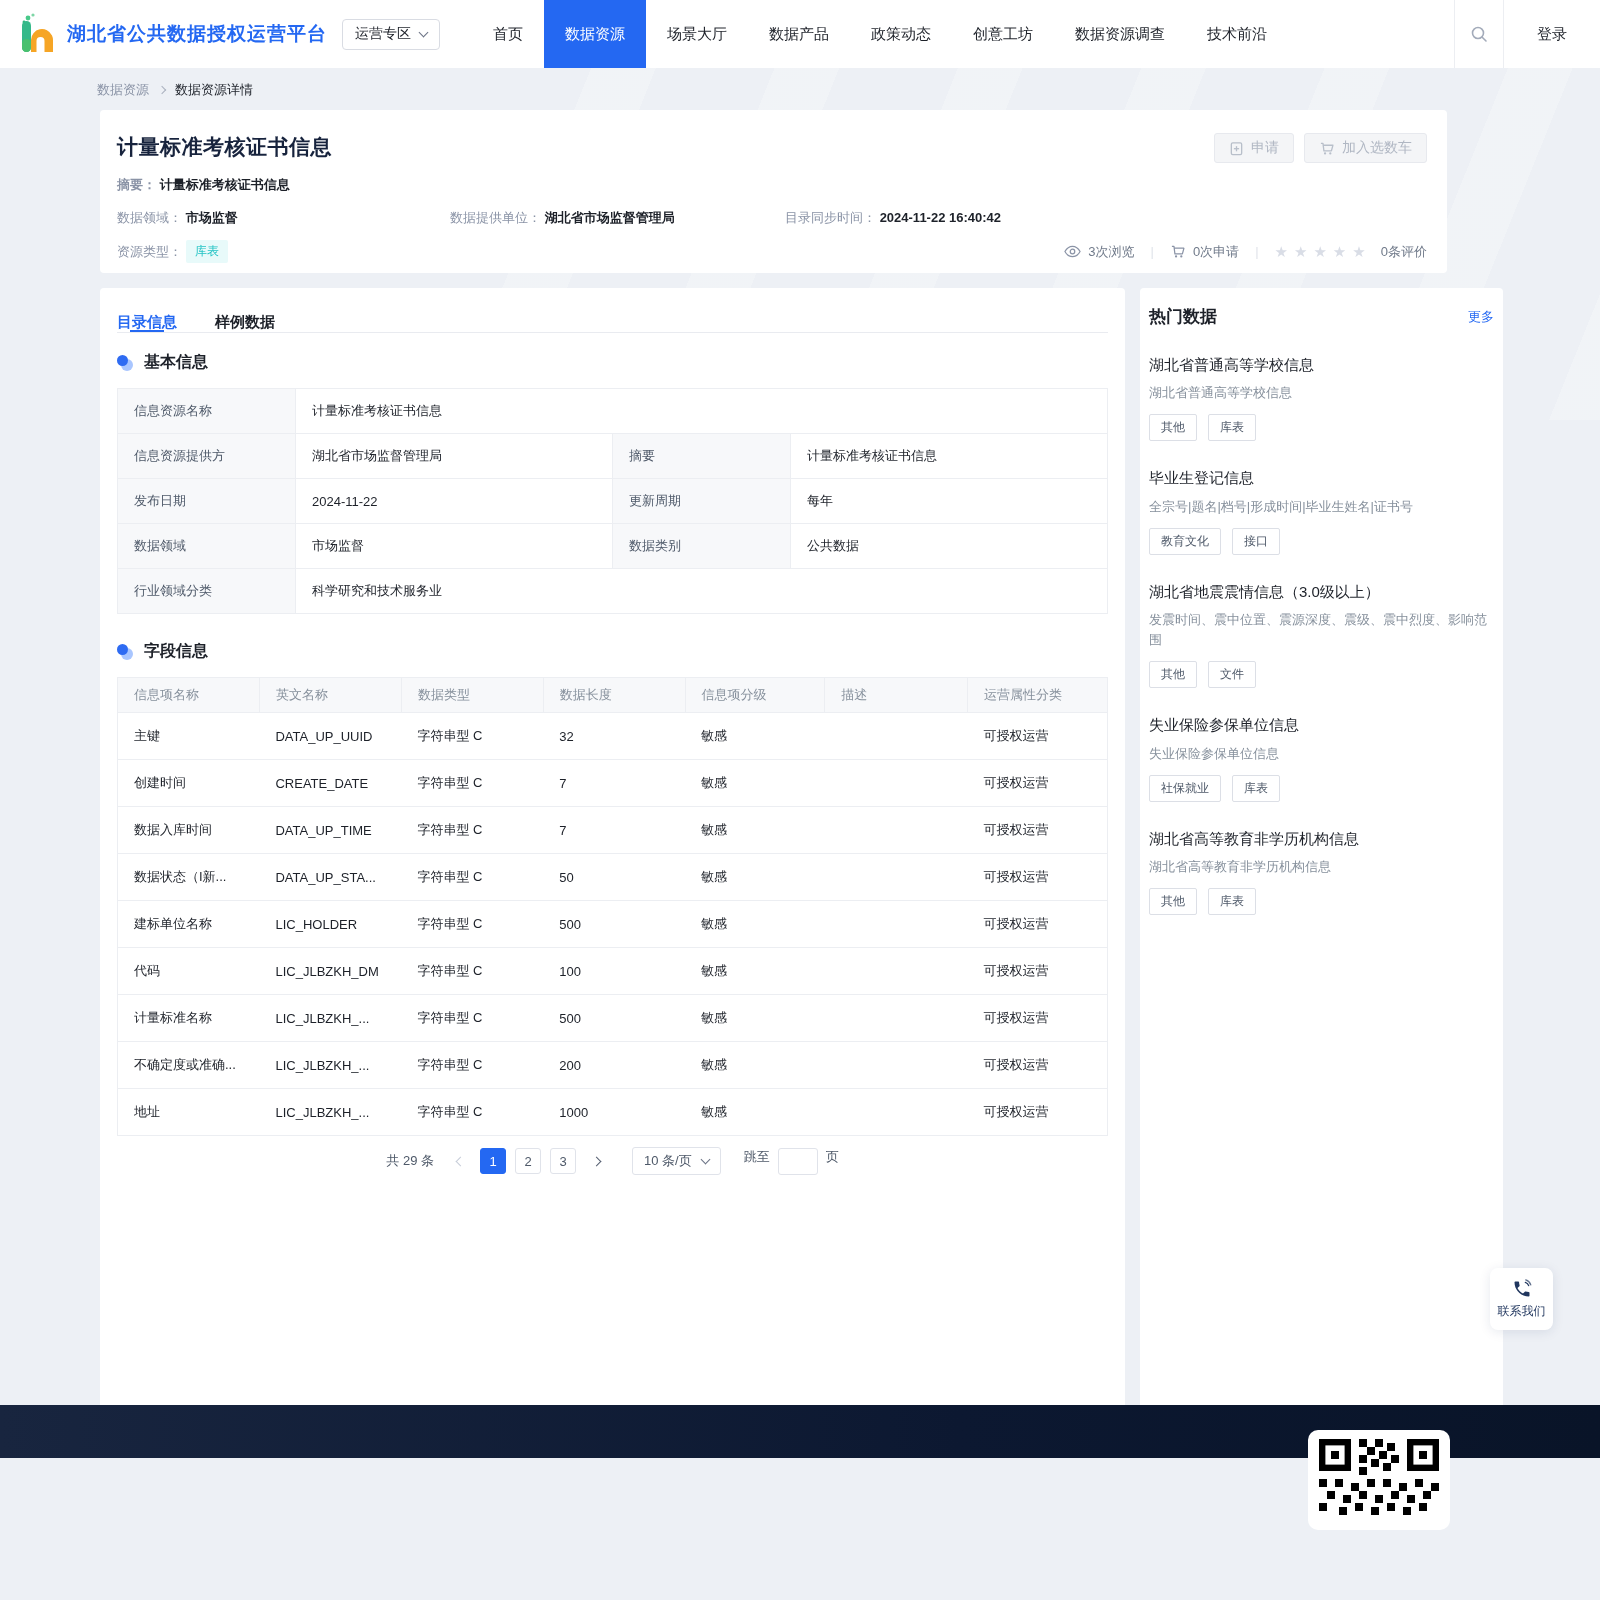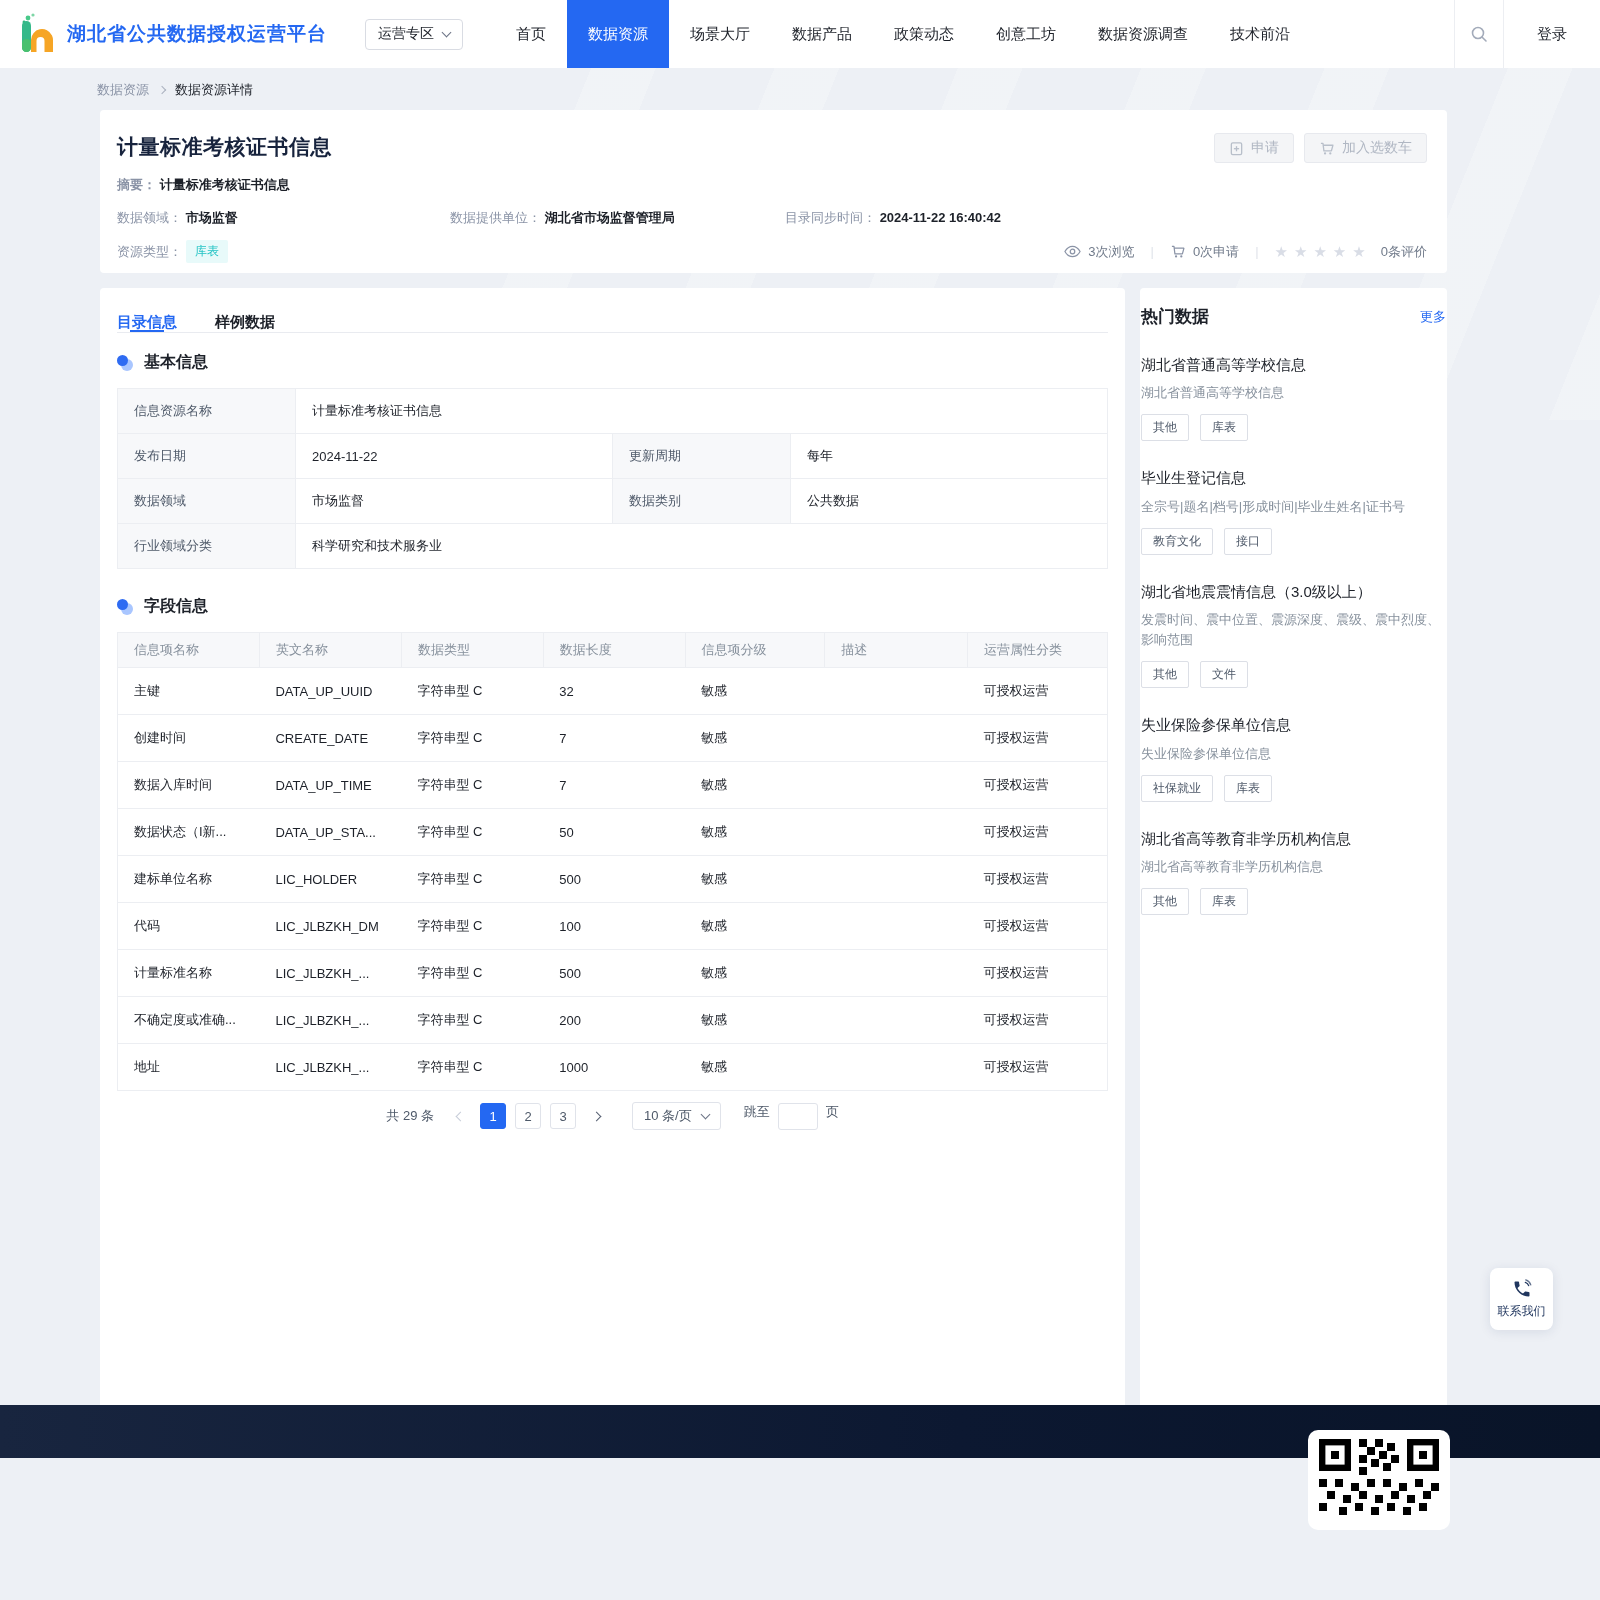--- a/index.html
+++ b/index.html
@@ -8,21 +8,21 @@
   .page { position:relative; width:1600px; height:1600px; overflow:hidden; background:#edf0f5; }
   .bg-deco { position:absolute; top:0; right:0; width:1100px; height:420px;
     background:repeating-linear-gradient(112deg, rgba(255,255,255,0) 0 110px, rgba(255,255,255,.55) 110px 170px);
     opacity:.45; pointer-events:none; z-index:0; }
   .layer { position:relative; z-index:1; }
 
   
   .topbar { height:68px; background:#fff; display:flex; align-items:center; padding-left:14px; position:relative; z-index:3; }
   .brand { display:flex; align-items:center; gap:9px; cursor:pointer; }
   .brand-text { font-size:19px; font-weight:bold; color:#2468f2; letter-spacing:1px; }
-  .zone-btn { margin-left:38px; border:1px solid #d9dce3; border-radius:4px; height:31px; padding:0 12px;
+  .zone-btn { margin-left:15px; border:1px solid #d9dce3; border-radius:4px; height:31px; padding:0 12px;
     display:flex; align-items:center; gap:9px; font-size:14px; color:#1d2129; background:#fff; cursor:pointer; }
   .caret-down { width:7px; height:7px; border-right:1.4px solid #6b7385; border-bottom:1.4px solid #6b7385;
     transform:rotate(45deg); margin-top:-4px; }
   .topnav { display:flex; margin-left:32px; height:68px; align-items:stretch; }
   .nav-item { padding:8px 21px; display:flex; align-items:center; font-size:15px; color:#1d2129; cursor:pointer; white-space:nowrap; }
   .nav-item.active { background:#2468f2; color:#fff; }
   .top-right { margin-left:auto; display:flex; align-items:stretch; height:68px; }
   .search-box { width:50px; border-left:1px solid #eceef2; border-right:1px solid #eceef2;
     display:flex; align-items:center; justify-content:center; cursor:pointer; }
   .login-btn { width:96px; display:flex; align-items:center; justify-content:center; font-size:15px; color:#1d2129; cursor:pointer; }
@@ -82,21 +82,21 @@
   .chev.left { transform:rotate(-135deg); border-color:#c6ccd8; }
   .chev.right { transform:rotate(45deg); }
   .pg-num { min-width:26px; height:26px; border:1px solid #e0e3ea; border-radius:3px; background:#fff;
     display:flex; align-items:center; justify-content:center; cursor:pointer; }
   .pg-num.active { background:#2468f2; border-color:#2468f2; color:#fff; }
   .pg-size { height:28px; border:1px solid #e0e3ea; border-radius:3px; padding:0 11px; display:flex; align-items:center; gap:10px; cursor:pointer; margin-left:16px; background:#fff; }
   .pg-jump { display:flex; align-items:flex-start; gap:8px; margin-left:14px; }
   .pg-input { width:40px; height:27px; border:1px solid #e0e3ea; border-radius:3px; background:#fff; }
 
   
-  .hot-card { width:307px; background:#fff; border-radius:4px; padding:17px 1px; }
+  .hot-card { width:363px; background:#fff; border-radius:4px; padding:17px 9px; }
   .hot-head { display:flex; align-items:center; }
   .hot-title { font-size:17px; font-weight:bold; color:#1d2129; }
   .hot-more { margin-left:auto; font-size:13px; color:#2468f2; cursor:pointer; }
   .hot-item { margin-top:27px; }
   .hot-item:first-of-type { margin-top:25px; }
   .hot-item-title { font-size:15px; color:#1d2129; font-weight:500; cursor:pointer; line-height:1.35; }
   .hot-item-desc { margin-top:8px; font-size:13px; color:#86909c; line-height:1.55; }
   .hot-tags { margin-top:11px; display:flex; gap:11px; }
   .hot-tag { padding:4px 11px; font-size:12px; color:#4e5969; border:1px solid #dcdfe6; border-radius:2px; background:#fff; }
 
@@ -242,20 +242,26 @@
         <div class="section-head">
           <span class="dot-icon"></span>
           <span>基本信息</span>
         </div>
 
         <table class="basic-table">
           <tbody>
             <tr>
               <td class="label-cell">信息资源名称</td>
               <td class="value-cell" colspan="3">计量标准考核证书信息</td>
+            </tr>
+            <tr>
+              <td class="label-cell">信息资源提供方</td>
+              <td class="value-cell w1">湖北省市场监督管理局</td>
+              <td class="label-cell">摘要</td>
+              <td class="value-cell">计量标准考核证书信息</td>
             </tr>
             <tr>
               <td class="label-cell">发布日期</td>
               <td class="value-cell w1">2024-11-22</td>
               <td class="label-cell">更新周期</td>
               <td class="value-cell">每年</td>
             </tr>
             <tr>
               <td class="label-cell">数据领域</td>
               <td class="value-cell w1">市场监督</td>

